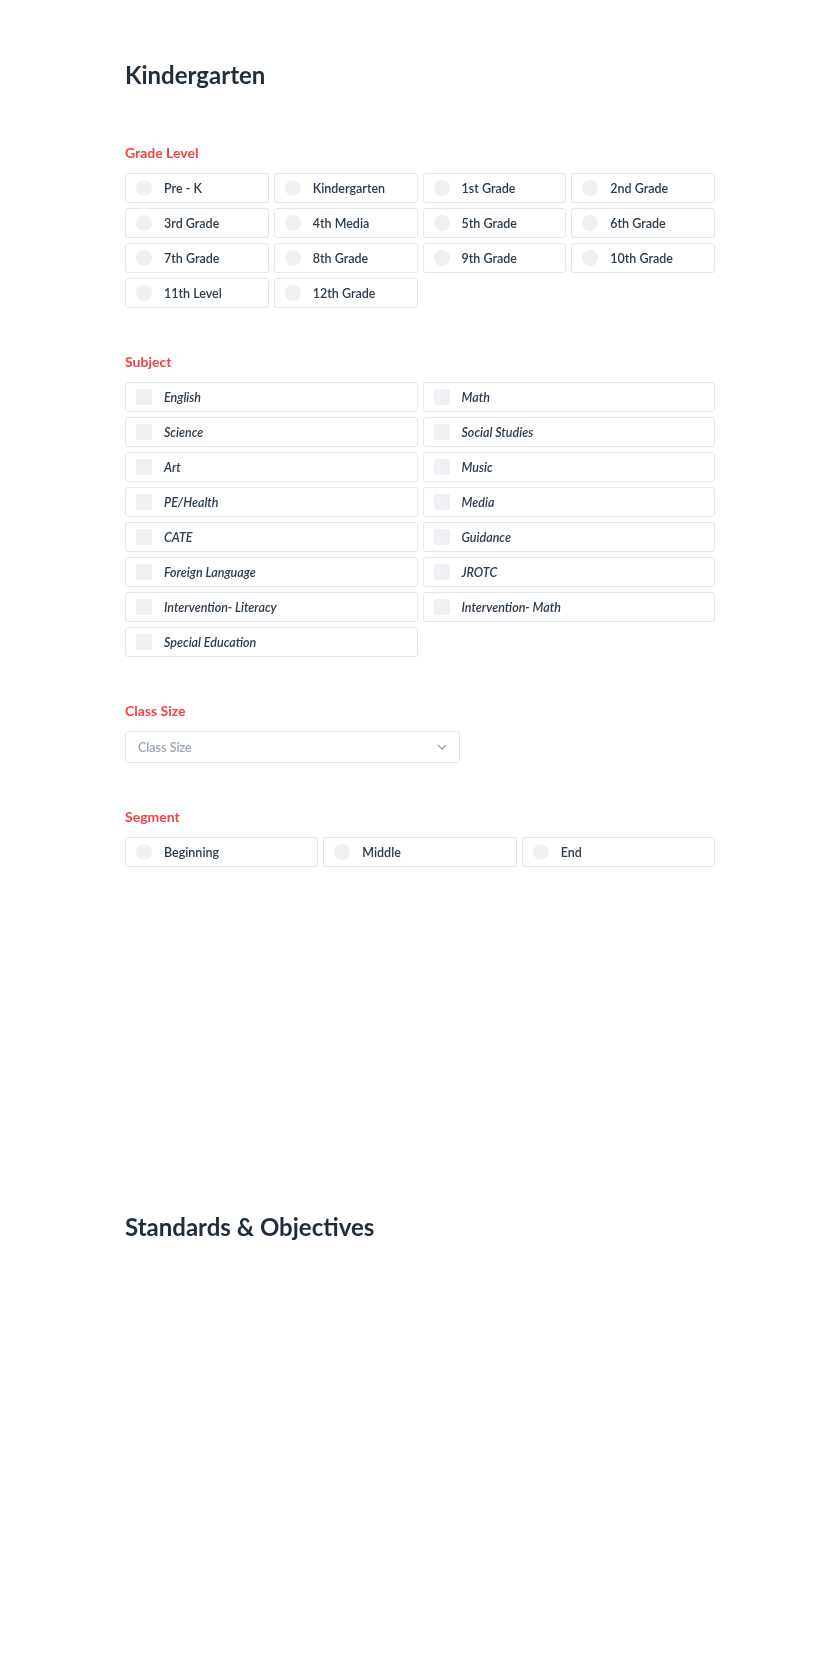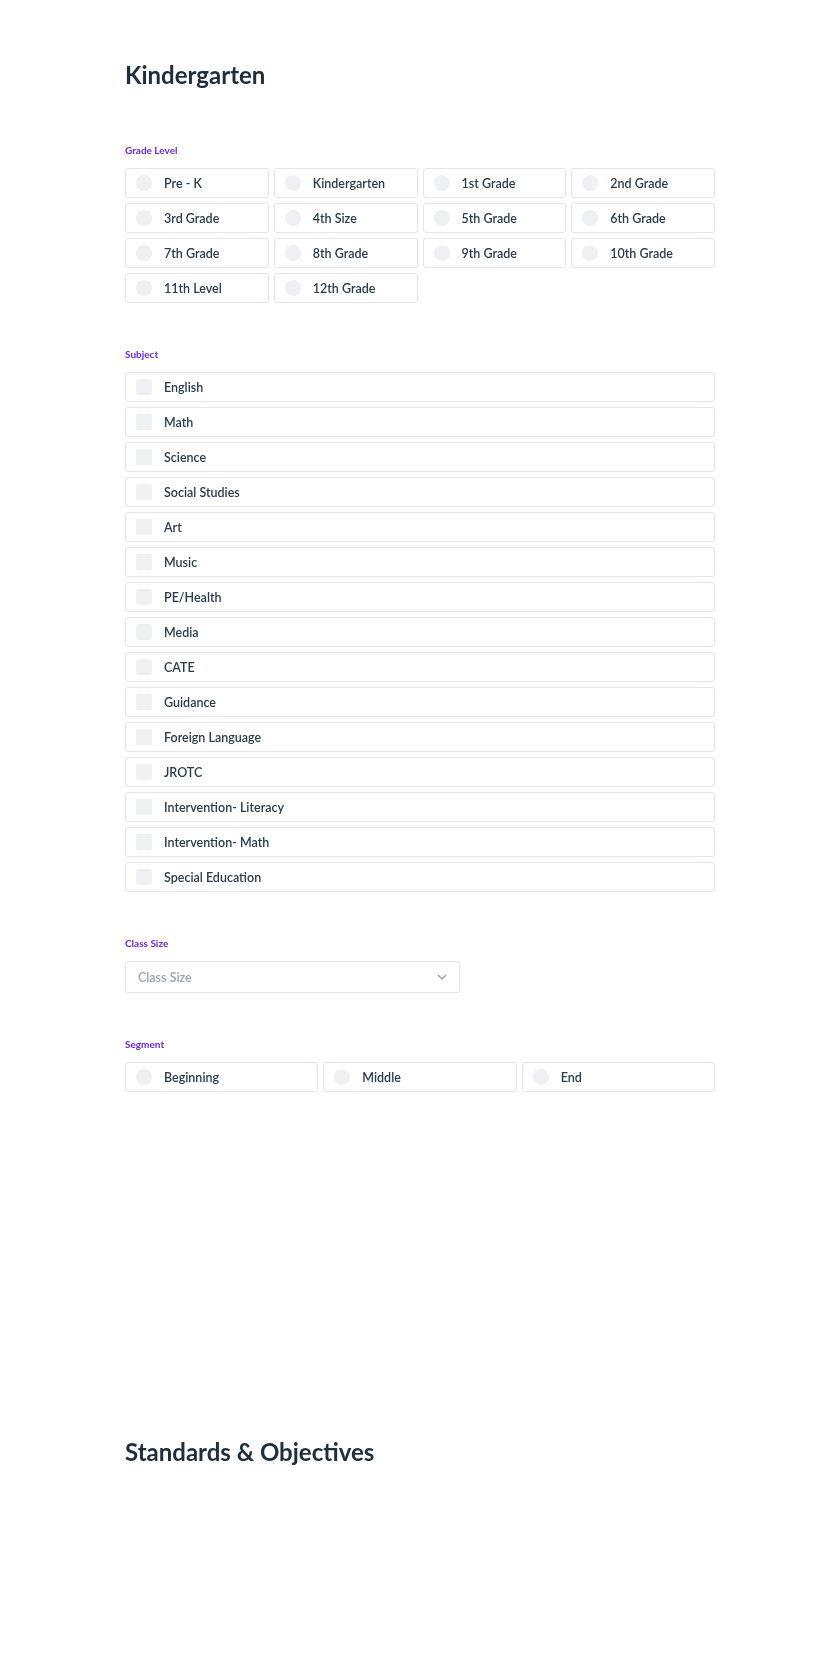--- a/index.html
+++ b/index.html
@@ -11,36 +11,36 @@
     margin: 0;
     padding: 60px 125px 0 125px;
   }
   h1 {
     font-size: 24px;
     font-weight: 700;
     color: #1f2e3d;
     margin-bottom: 55px;
   }
   h2.section-title {
-    font-size: 10px;
+    font-size: 14px;
     font-weight: 700;
-    color: #6d28d9;
+    color: #ef4444;
     margin-bottom: 12px;
   }
   .section {
     margin-bottom: 45px;
   }
   
   .option-grid {
     display: grid;
     gap: 5px;
   }
   .grid-4 { grid-template-columns: repeat(4, 1fr); }
   .grid-3 { grid-template-columns: repeat(3, 1fr); }
-  .grid-2 { grid-template-columns: repeat(1, 1fr); }
+  .grid-2 { grid-template-columns: repeat(2, 1fr); font-style: italic; }
   .option-card {
     border: 1px solid #e3e6ea;
     border-radius: 3px;
     background: #ffffff;
     display: flex;
     align-items: center;
     padding: 0 10px;
     min-height: 30px;
     cursor: pointer;
   }
@@ -119,21 +119,21 @@
       <div class="option-card">
         <span class="radio-dot"></span>
         <span class="option-label">2nd Grade</span>
       </div>
       <div class="option-card">
         <span class="radio-dot"></span>
         <span class="option-label">3rd Grade</span>
       </div>
       <div class="option-card">
         <span class="radio-dot"></span>
-        <span class="option-label">4th Size</span>
+        <span class="option-label">4th Media</span>
       </div>
       <div class="option-card">
         <span class="radio-dot"></span>
         <span class="option-label">5th Grade</span>
       </div>
       <div class="option-card">
         <span class="radio-dot"></span>
         <span class="option-label">6th Grade</span>
       </div>
       <div class="option-card">

